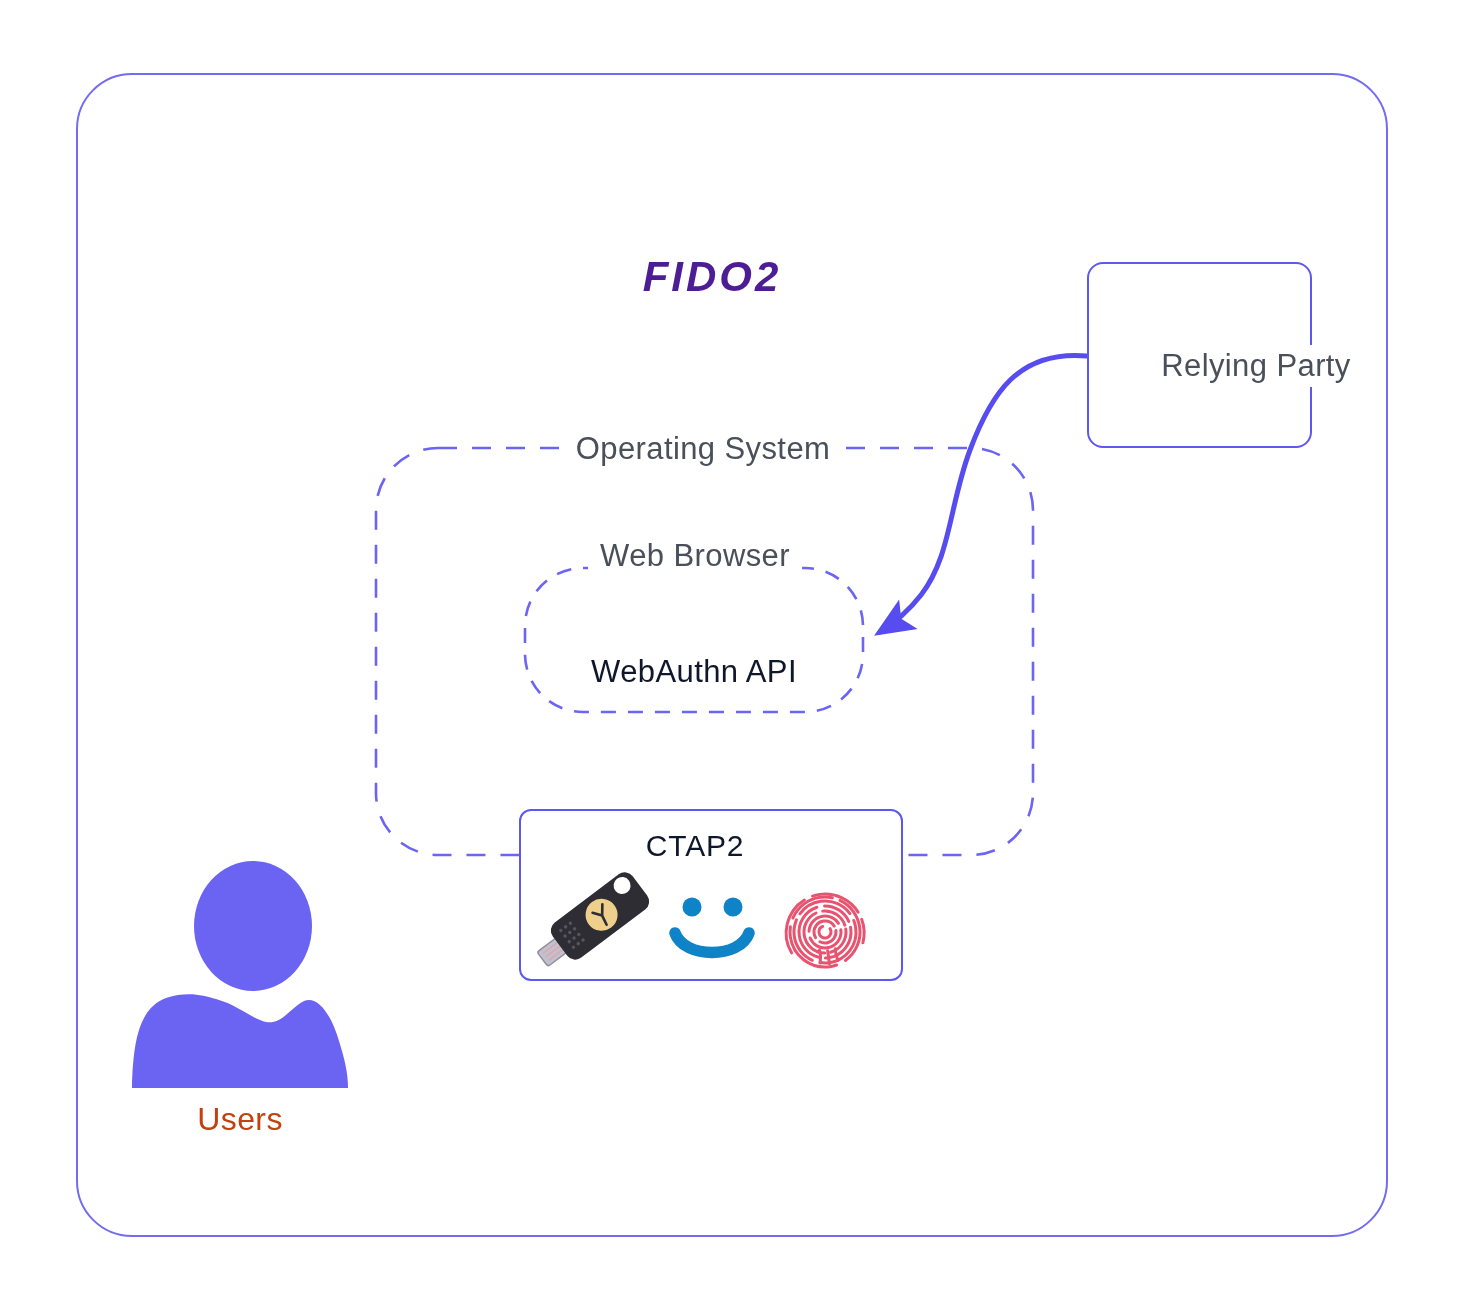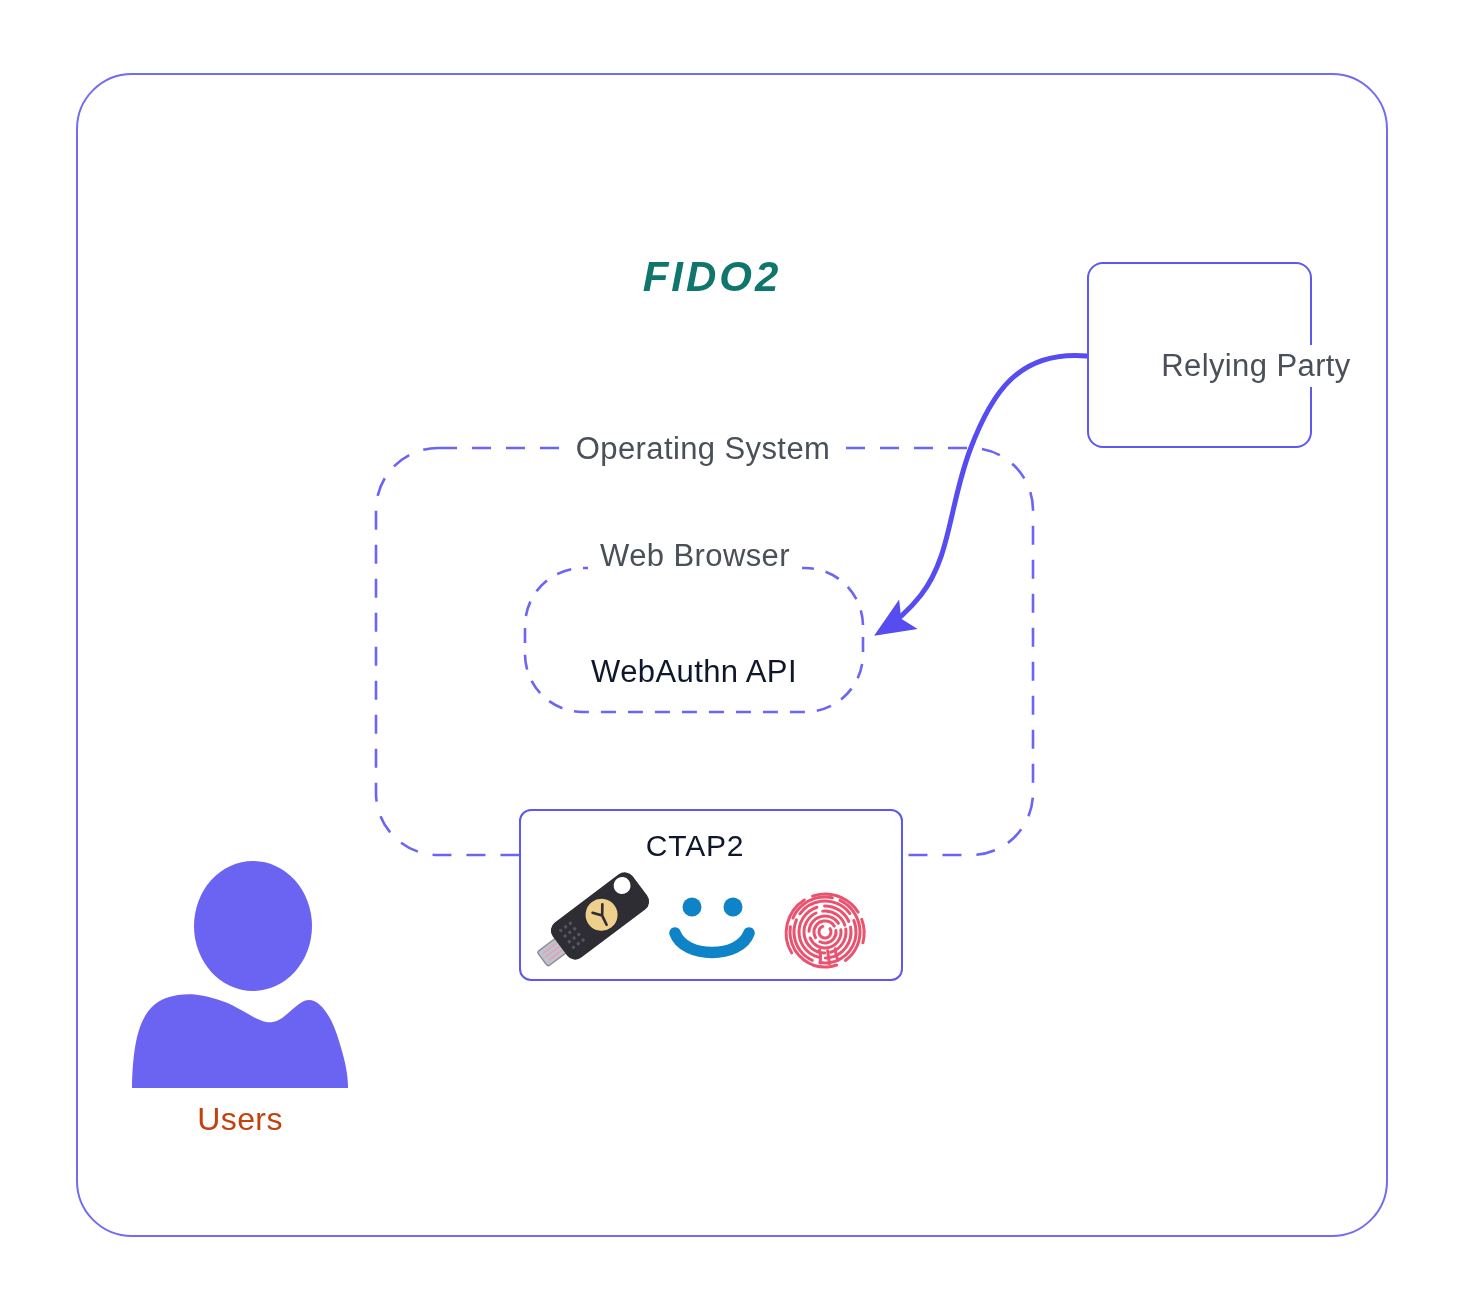--- a/index.html
+++ b/index.html
@@ -32,21 +32,21 @@
   
   .lbl{
     position:absolute;transform:translate(-50%,-50%);
     white-space:nowrap;z-index:3;letter-spacing:.4px;
   }
   .lbl.gray{color:#4a5059;font-size:31px;background:#ffffff;padding:3px 12px;}
   .lbl.purple{color:#0f172a;}
   #fido2-title{
     left:712px;top:277px;
     font-size:42px;font-weight:700;font-style:italic;
-    letter-spacing:3px;color:#0f766e;background:transparent;
+    letter-spacing:3px;color:#4c1d95;background:transparent;
   }
   #relying-party-label{left:1256px;top:366px;}
   #operating-system-label{left:703px;top:449px;}
   #web-browser-label{left:695px;top:556px;}
   #webauthn-api-label{left:694px;top:672px;font-size:31px;background:transparent;}
   #ctap2-label{left:695px;top:846px;font-size:30px;background:transparent;letter-spacing:.8px;}
   #users-label{left:240px;top:1119px;font-size:32px;color:#c2410c;background:transparent;}
   
   .icon{position:absolute;z-index:4;}
   #yubikey-icon{left:522px;top:864px;}

